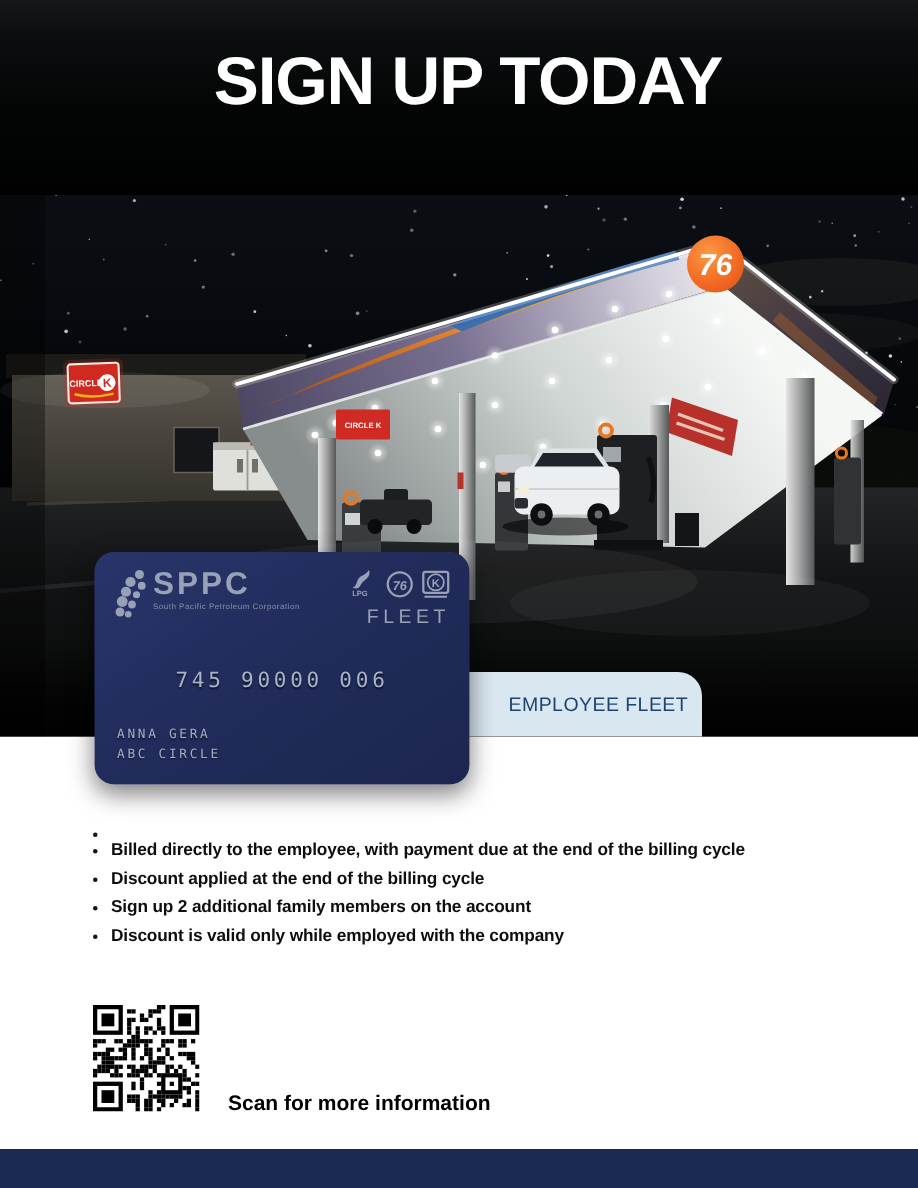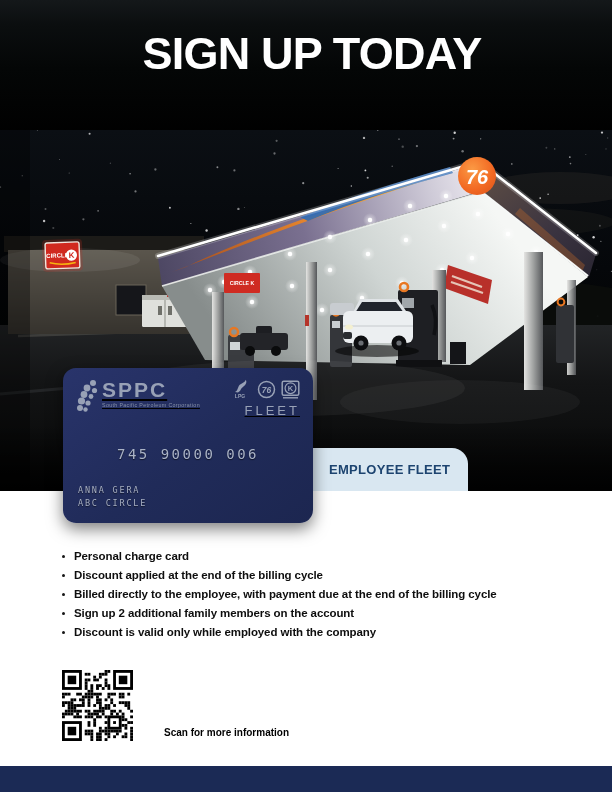--- a/index.html
+++ b/index.html
@@ -10,48 +10,48 @@
         background:linear-gradient(180deg,#14181a 0%,#0b0e0f 5%,#040606 14%,#000 28%);padding-left:12px;}
   .hero-title{position:absolute;top:30px;left:0;right:0;margin:0;text-align:center;
         font-size:45px;line-height:48px;font-weight:800;letter-spacing:-.8px;color:#fff;}
   .hero-subtitle{position:absolute;top:82px;left:0;right:0;margin:0;text-align:center;
         font-size:26px;line-height:30px;font-weight:500;letter-spacing:.2px;color:#fff;}
   .scene{position:absolute;top:130px;left:0;}
   
   .fleet-card{position:absolute;left:63px;top:368px;width:250px;height:155px;border-radius:13px;
         background:linear-gradient(145deg,#29346b 0%,#202b59 55%,#1c2650 100%);
         box-shadow:0 6px 16px rgba(0,0,0,.5);z-index:3;}
-  .card-head{display:flex;justify-content:space-between;padding:11px 13px 0 13px;text-decoration:underline;}
+  .card-head{display:flex;justify-content:space-between;padding:11px 13px 0 13px;}
   .sppc{display:flex;align-items:flex-start;}
   .sppc-text{margin-left:2px;}
   .sppc-name{font-size:21px;line-height:22px;font-weight:700;letter-spacing:2px;color:#98a1b6;}
   .sppc-tag{font-size:5.3px;letter-spacing:.35px;color:#8791a8;margin-top:1px;white-space:nowrap;}
   .partners{text-align:center;}
   .partner-icons{display:flex;align-items:center;gap:5px;justify-content:flex-end;}
   .fleet-label{font-size:13px;letter-spacing:3px;color:#98a1b6;margin-top:4px;padding-left:22px;}
   .card-number{position:absolute;top:78px;left:0;width:100%;text-align:center;
         font-family:"DejaVu Sans Mono",monospace;font-size:14px;letter-spacing:2.5px;color:#aab3c6;
         text-shadow:0 1px 1px rgba(0,0,0,.55);}
   .card-holder{position:absolute;left:15px;bottom:13px;
         font-family:"DejaVu Sans Mono",monospace;font-size:8.5px;letter-spacing:1.8px;
         line-height:13px;color:#a6aec1;text-shadow:0 1px 1px rgba(0,0,0,.5);}
   
   .tab{position:absolute;left:312px;top:448px;width:156px;height:43px;box-sizing:border-box;
         background:#d9e7f1;border-radius:0 16px 0 0;display:flex;align-items:center;
         padding-left:17px;z-index:2;}
-  .tab span{font-size:13px;font-weight:700;letter-spacing:.3px;color:#1d4470;}
+  .tab span{font-size:13px;font-weight:400;letter-spacing:.3px;color:#1d4470;margin-left:10px;}
   
   .benefits{position:absolute;left:60px;top:547px;margin:0;padding:0;list-style:none;}
   .benefits li{display:flex;font-size:11.5px;line-height:19px;font-weight:600;
         letter-spacing:-.1px;color:#0e0e0e;}
   .benefits .dot{flex:none;width:3px;height:3px;border-radius:50%;background:#161616;
         margin:8px 9px 0 2px;}
   
   #qr{position:absolute;left:62px;top:670px;}
-  .qr-caption{position:absolute;left:164px;top:727px;font-size:10px;font-weight:700;color:#000;}
+  .qr-caption{position:absolute;left:152px;top:727px;font-size:14px;font-weight:700;color:#000;}
   
   .footer-bar{position:absolute;left:0;bottom:0;width:612px;height:26px;background:#1b2a55;}
 </style>
 </head>
 <body>
 
 <div class="page">
 
   <div class="hero">
     <h1 class="hero-title">SIGN UP TODAY</h1>
@@ -448,29 +448,28 @@
       <div class="card-holder">
         <div>ANNA GERA</div>
         <div>ABC CIRCLE</div>
       </div>
     </div>
   </div>
 
   <ul class="benefits">
       <li>
         <span class="dot"></span>
-        <span>Personal charge card</span>
+      </li>
+      <li>
+        <span class="dot"></span>
+        <span>Billed directly to the employee, with payment due at the end of the billing cycle</span>
       </li>
       <li>
         <span class="dot"></span>
         <span>Discount applied at the end of the billing cycle</span>
-      </li>
-      <li>
-        <span class="dot"></span>
-        <span>Billed directly to the employee, with payment due at the end of the billing cycle</span>
       </li>
       <li>
         <span class="dot"></span>
         <span>Sign up 2 additional family members on the account</span>
       </li>
       <li>
         <span class="dot"></span>
         <span>Discount is valid only while employed with the company</span>
       </li>
     </ul>

